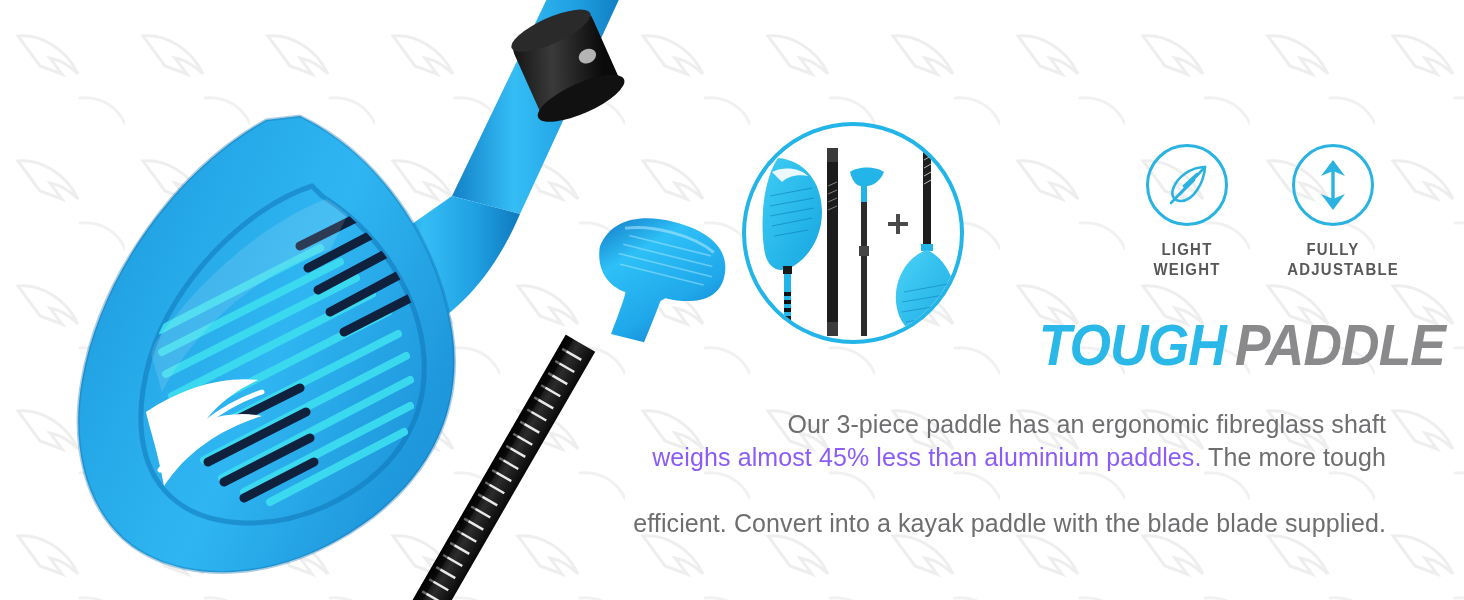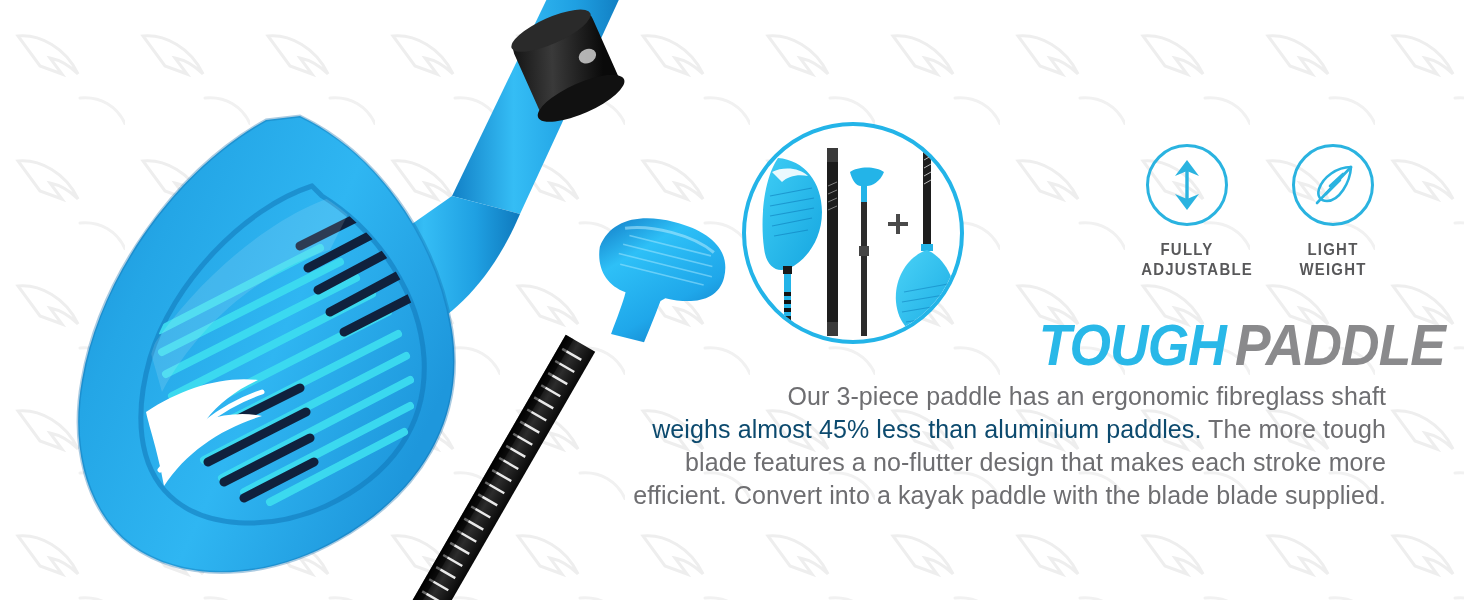--- a/index.html
+++ b/index.html
@@ -88,30 +88,30 @@
     font-family:"Liberation Sans Narrow","Liberation Sans", sans-serif;
     transform:scaleX(0.92);
     transform-origin:right center;
   }
   #headline .hl-tough { color:#29b8e8; }
   #headline .hl-paddle { color:#8a8a8c; margin-left:10px; }
 
   
   #body-copy {
     position:absolute;
-    left:596px; top:380px;
+    left:596px; top:408px;
     width:790px;
     text-align:right;
     font-size:25px;
     line-height:33px;
     color:#6e6e71;
     font-family:"Liberation Sans Narrow","Liberation Sans", sans-serif;
     letter-spacing:0.1px;
   }
-  #body-copy .hi { color:#0c4a6e; }
+  #body-copy .hi { color:#8b5cf6; }
 </style>
 </head>
 <body>
 
 <div id="stage">
 
   <svg id="watermark" viewBox="0 0 1464 600" preserveAspectRatio="none">
     <defs>
       <pattern id="wm" width="125" height="125" patternUnits="userSpaceOnUse">
         <g fill="none" stroke="#eeeeee" stroke-width="3" stroke-linecap="round">
@@ -368,51 +368,51 @@
           <line x1="160" y1="196" x2="200" y2="190"></line>
         </g>
       </g>
     </svg>
   </div>
 
   <div id="features">
 
     <div class="feature">
       <div class="feature-ring">
-        <svg width="48" height="58" viewBox="0 0 48 58">
-          <line x1="24" y1="8" x2="24" y2="50" stroke="#2ab3e0" stroke-width="3.4" stroke-linecap="round"></line>
-          <path d="M24 4 L 36 20 L 24 15 L 12 20 Z" fill="#2ab3e0"></path>
-          <path d="M24 54 L 12 38 L 24 43 L 36 38 Z" fill="#2ab3e0"></path>
-        </svg>
-      </div>
-      <div class="feature-label">FULLY
-ADJUSTABLE</div>
-    </div>
-
-    <div class="feature">
-      <div class="feature-ring">
         <svg width="52" height="52" viewBox="0 0 52 52">
           <g fill="none" stroke="#2ab3e0" stroke-width="2.6" stroke-linecap="round" stroke-linejoin="round">
             <path d="M44 8 C 30 8, 16 18, 12 30 C 10 37, 13 42, 20 42 C 32 42, 43 24, 44 8 Z"></path>
             <path d="M44 8 L 10 44"></path>
             <path d="M23 27 L 36 15"></path>
             <path d="M19 35 L 33 21"></path>
           </g>
         </svg>
       </div>
       <div class="feature-label">LIGHT
 WEIGHT</div>
     </div>
 
+    <div class="feature">
+      <div class="feature-ring">
+        <svg width="48" height="58" viewBox="0 0 48 58">
+          <line x1="24" y1="8" x2="24" y2="50" stroke="#2ab3e0" stroke-width="3.4" stroke-linecap="round"></line>
+          <path d="M24 4 L 36 20 L 24 15 L 12 20 Z" fill="#2ab3e0"></path>
+          <path d="M24 54 L 12 38 L 24 43 L 36 38 Z" fill="#2ab3e0"></path>
+        </svg>
+      </div>
+      <div class="feature-label">FULLY
+ADJUSTABLE</div>
+    </div>
+
   </div>
 
   <div id="headline">
     <span class="hl-tough">TOUGH</span><span class="hl-paddle">PADDLE</span>
   </div>
 
   <div id="body-copy">
     <span>Our 3-piece paddle has an ergonomic fibreglass shaft</span><br>
     <span class="hi">weighs almost 45% less than aluminium paddles.</span><span> The more tough</span><br>
-    <span>blade features a no-flutter design that makes each stroke more</span><br>
+    <br>
     <span>efficient. Convert into a kayak paddle with the blade blade supplied.</span>
   </div>
 
 </div>
 
 </body></html>

